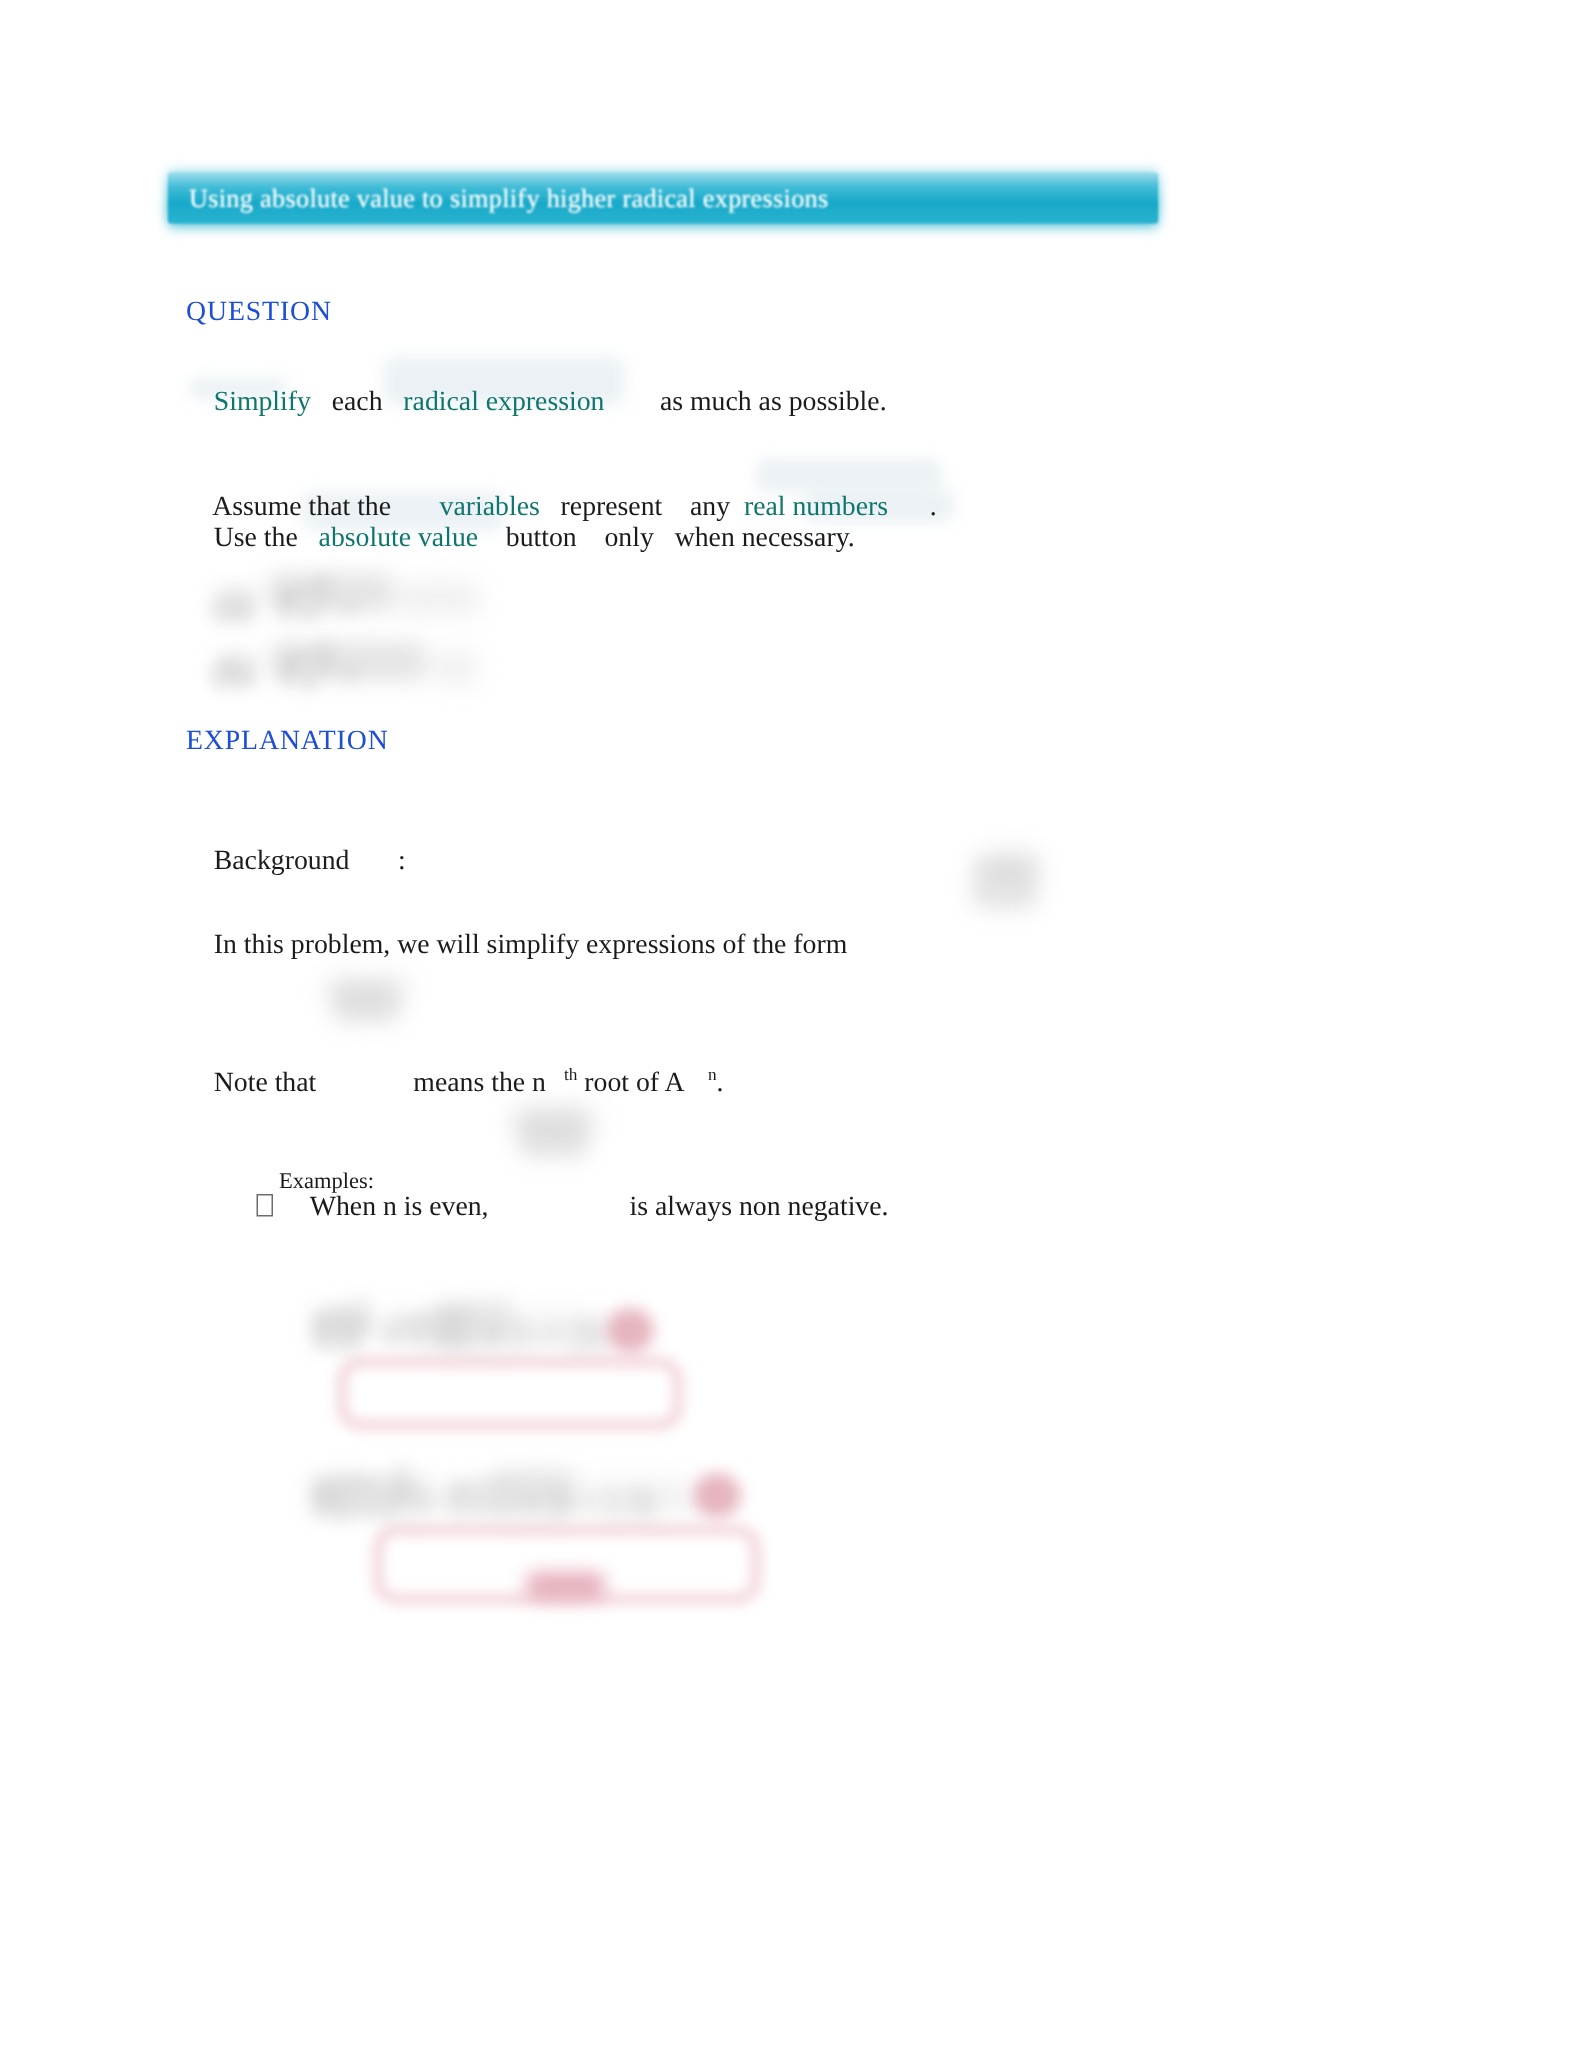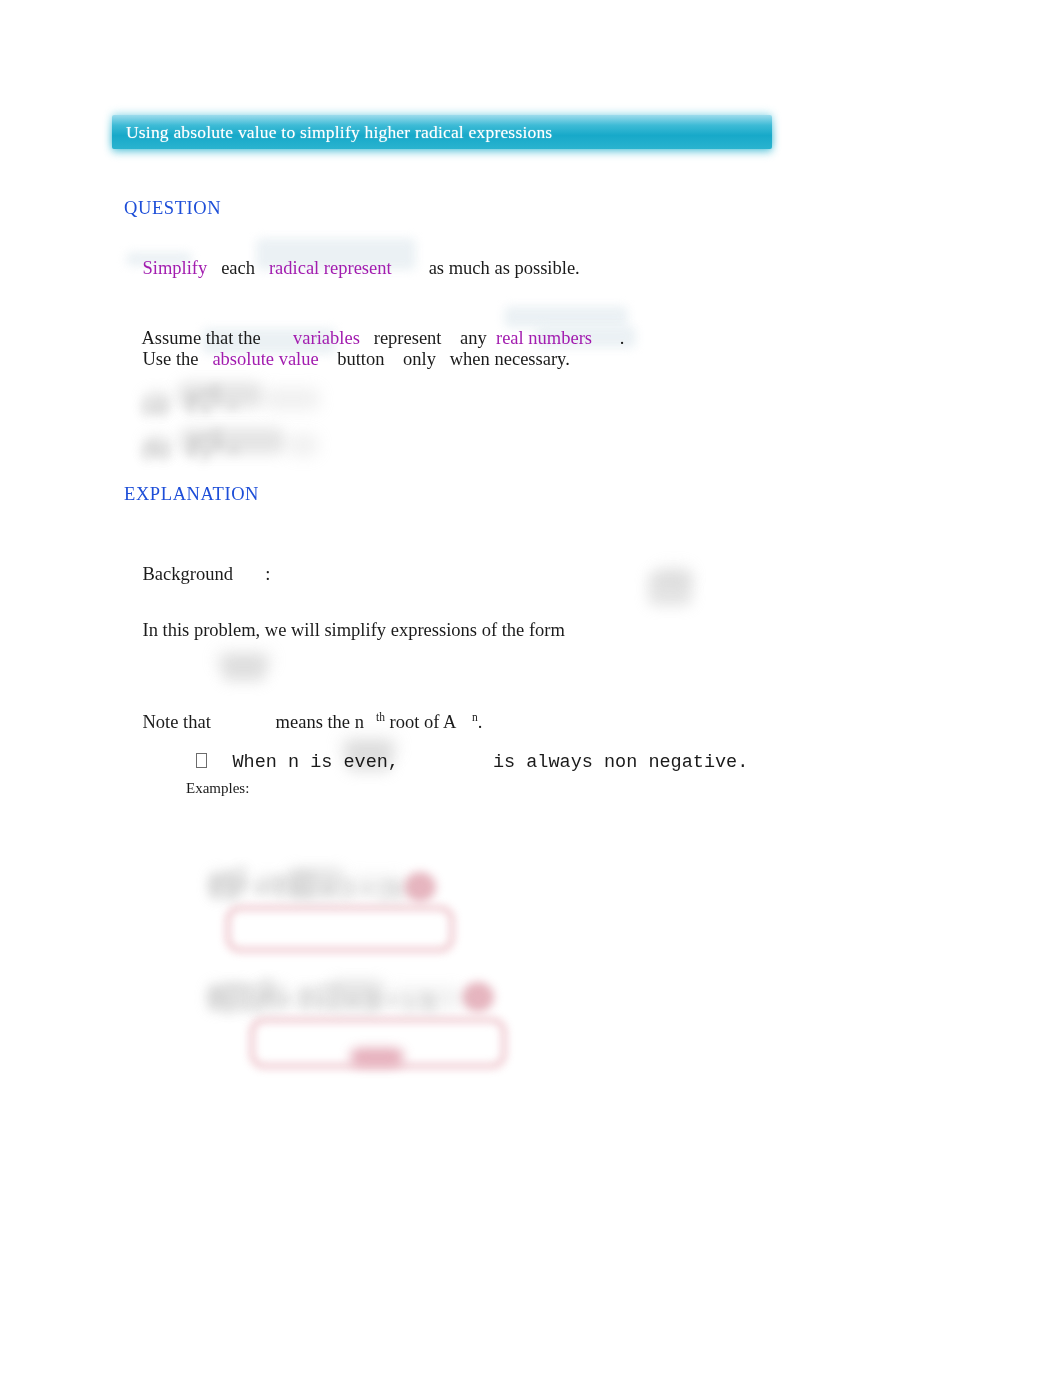--- a/index.html
+++ b/index.html
@@ -81,21 +81,21 @@
 
   
   .body-line {
     position: absolute;
     font-size: 18.5px;
     line-height: 22px;
     color: #1b1b1b;
     white-space: pre;
   }
   .lnk {
-    color: #a21caf;
+    color: #0f766e;
   }
 
   
   .smudge {
     position: absolute;
     border-radius: 6px;
     background: #e8eff3;
     filter: blur(5px);
     opacity: .85;
     z-index: 0;
@@ -112,25 +112,24 @@
     font-size: 11.5px;
     vertical-align: super;
     line-height: 0;
     margin-left: 12px;
   }
 
   
   #bullet-row {
     position: absolute;
     left: 152px;
-    top: 731px;
+    top: 774px;
     font-size: 18.5px;
     white-space: pre;
     z-index: 2;
-    font-family: Liberation Mono, monospace;
   }
   .tofu {
     display: inline-block;
     width: 9px;
     height: 13px;
     border: 1px solid #6c6c6c;
     vertical-align: -1px;
     margin-right: 25px;
   }
   #examples-label {
@@ -216,21 +215,21 @@
 
   <div class="section-head" id="question-head">QUESTION</div>
 
   <div class="smudge" style="left:126px; top:252px; width:66px; height:14px;"></div>
   <div class="smudge" style="left:256px; top:238px; width:160px; height:32px;"></div>
   <div class="smudge" style="left:504px; top:306px; width:124px; height:22px;"></div>
   <div class="smudge" style="left:202px; top:328px; width:134px; height:26px;"></div>
   <div class="smudge" style="left:536px; top:326px; width:100px; height:22px;"></div>
 
   <div class="body-line" id="q-simplify-line">
-    <span class="lnk">Simplify</span><span>   each   </span><span class="lnk">radical represent</span><span>        as much as possible.</span>
+    <span class="lnk">Simplify</span><span>   each   </span><span class="lnk">radical expression</span><span>        as much as possible.</span>
   </div>
 
   <div class="body-line" id="assume-line">
     <span>Assume that the       </span><span class="lnk">variables</span><span>   represent    any  </span><span class="lnk">real numbers</span><span>      .</span>
   </div>
 
   <div class="body-line" id="use-line">
     <span>Use the   </span><span class="lnk">absolute value</span><span>    button    only   when necessary.</span>
   </div>
 

